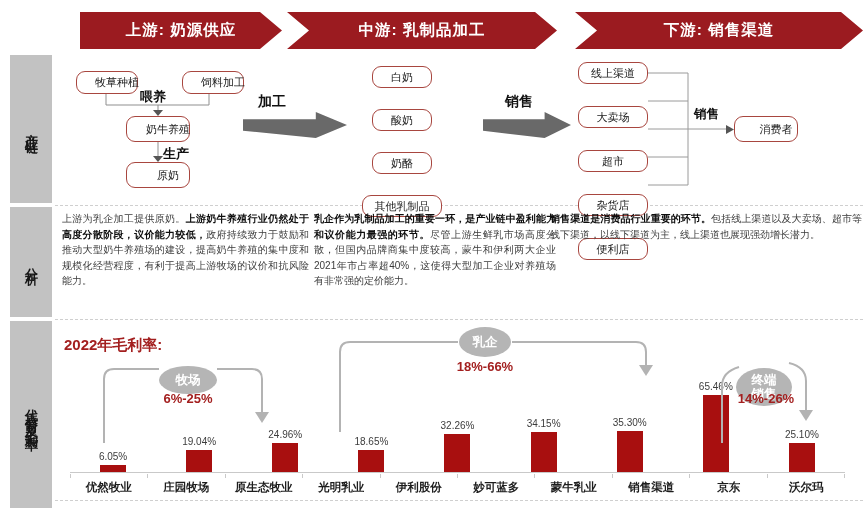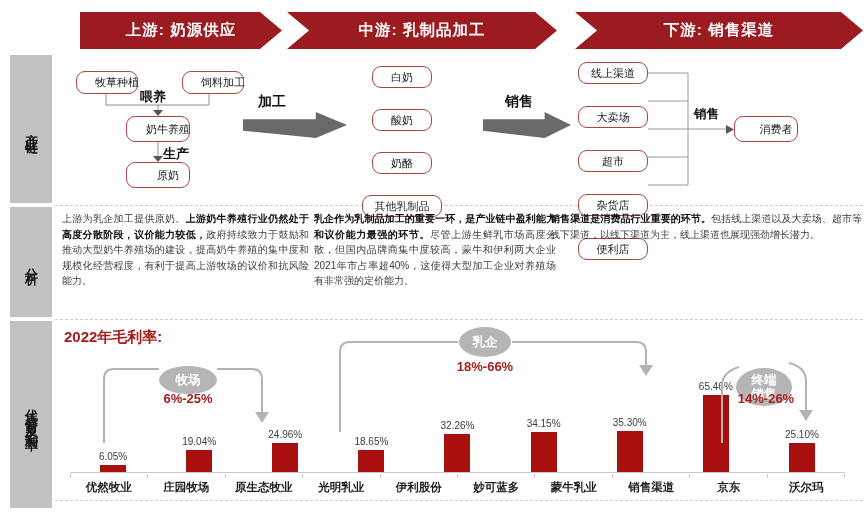--- a/index.html
+++ b/index.html
@@ -51,21 +51,21 @@
 
   
   .analysis-col{position:absolute;top:211px;font-size:10px;line-height:15.5px;color:#3b3b3b;}
   .analysis-para{margin:0;text-align:justify;}
   .seg.bold{font-weight:700;color:#0d0d0d;}
   .acol1{left:62px;width:247px;}
   .acol2{left:314px;width:242px;}
   .acol3{left:550px;width:312px;}
 
   
-  .chart-title{position:absolute;left:64px;top:328px;font-size:15px;font-weight:700;color:#a31f1f;}
+  .chart-title{position:absolute;left:64px;top:336px;font-size:15px;font-weight:700;color:#a31f1f;}
   .plot{position:absolute;left:70px;top:322px;width:775px;height:151px;
     display:flex;align-items:flex-end;border-bottom:1px solid #c9c9c9;}
   .plot-cell{flex:1;display:flex;flex-direction:column;align-items:center;justify-content:flex-end;}
   .bar{width:26px;background:#a80f0f;}
   .bar-value{font-size:10px;color:#3c3c3c;margin-bottom:3px;white-space:nowrap;}
   .tick-row{position:absolute;left:70px;top:474px;width:775px;height:4px;display:flex;}
   .tick-cell{flex:1;border-right:1px solid #c9c9c9;}
   .tick-cell:first-child{border-left:1px solid #c9c9c9;}
   .cats{position:absolute;left:70px;top:480px;width:775px;display:flex;}
   .cat-cell{flex:1;text-align:center;font-size:11.5px;font-weight:600;color:#1d1d1d;white-space:nowrap;}

